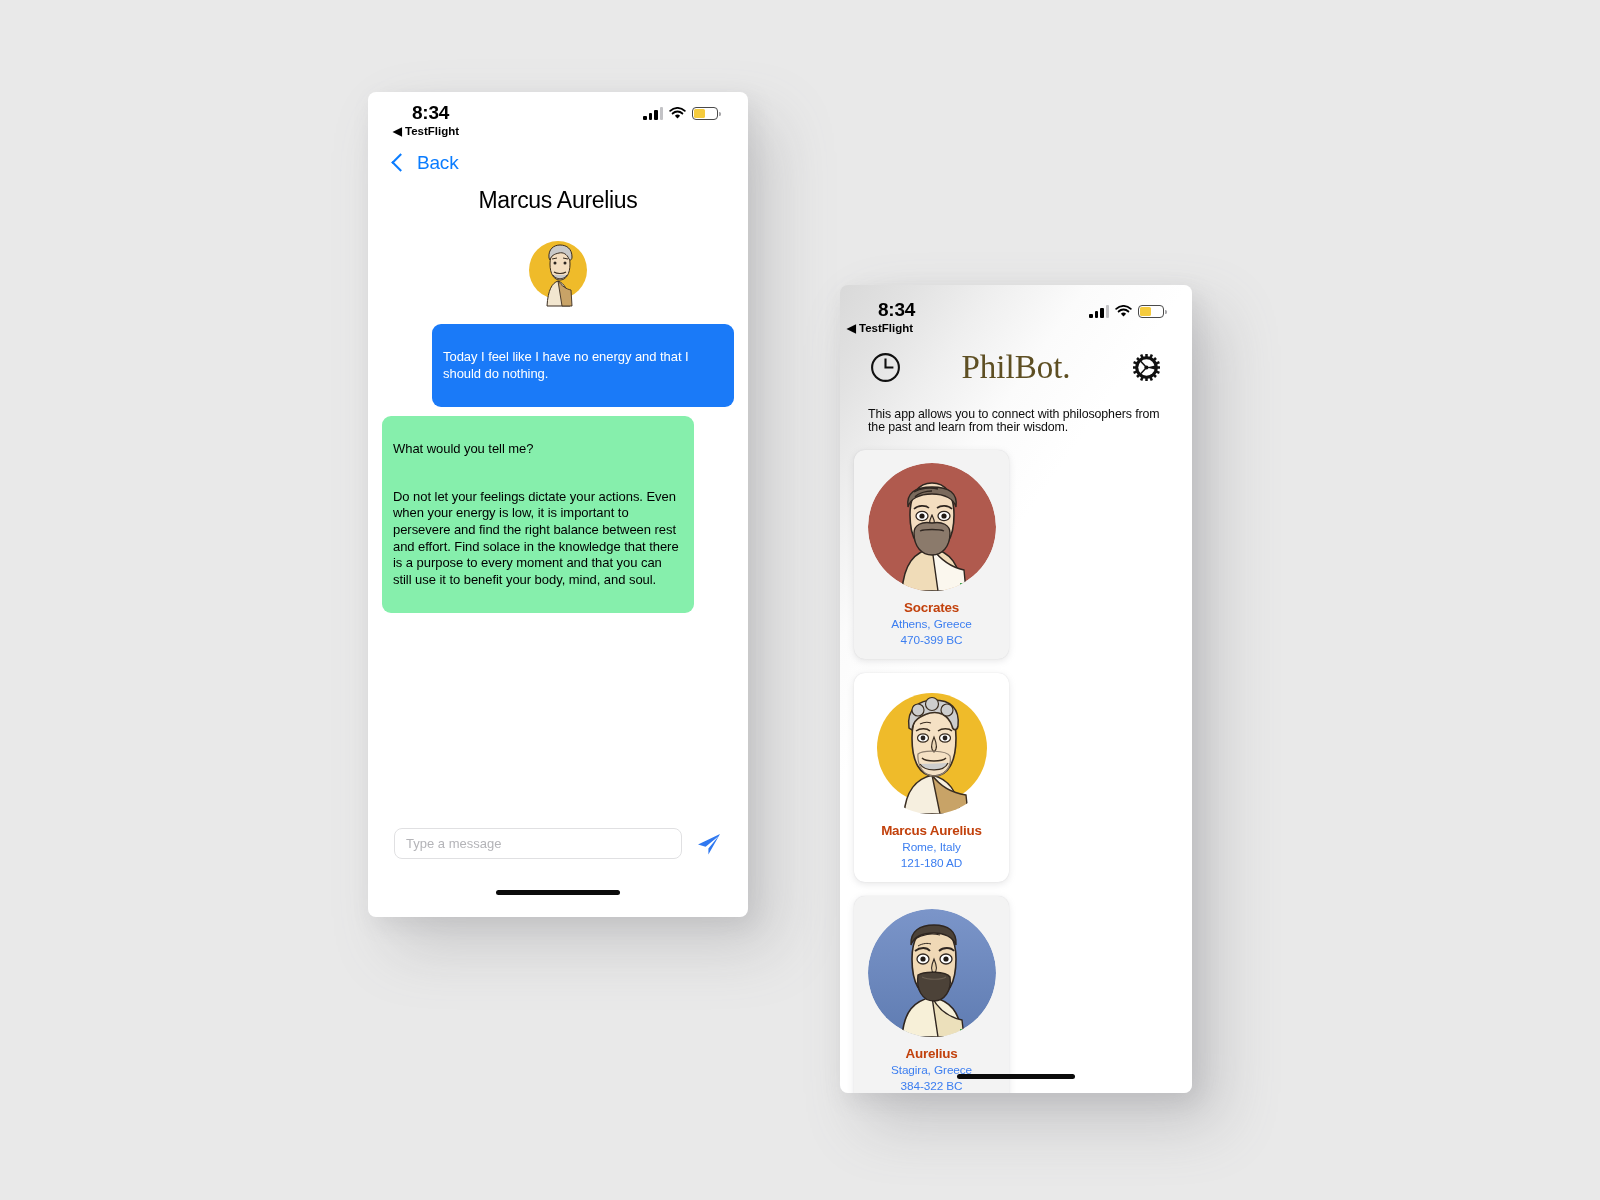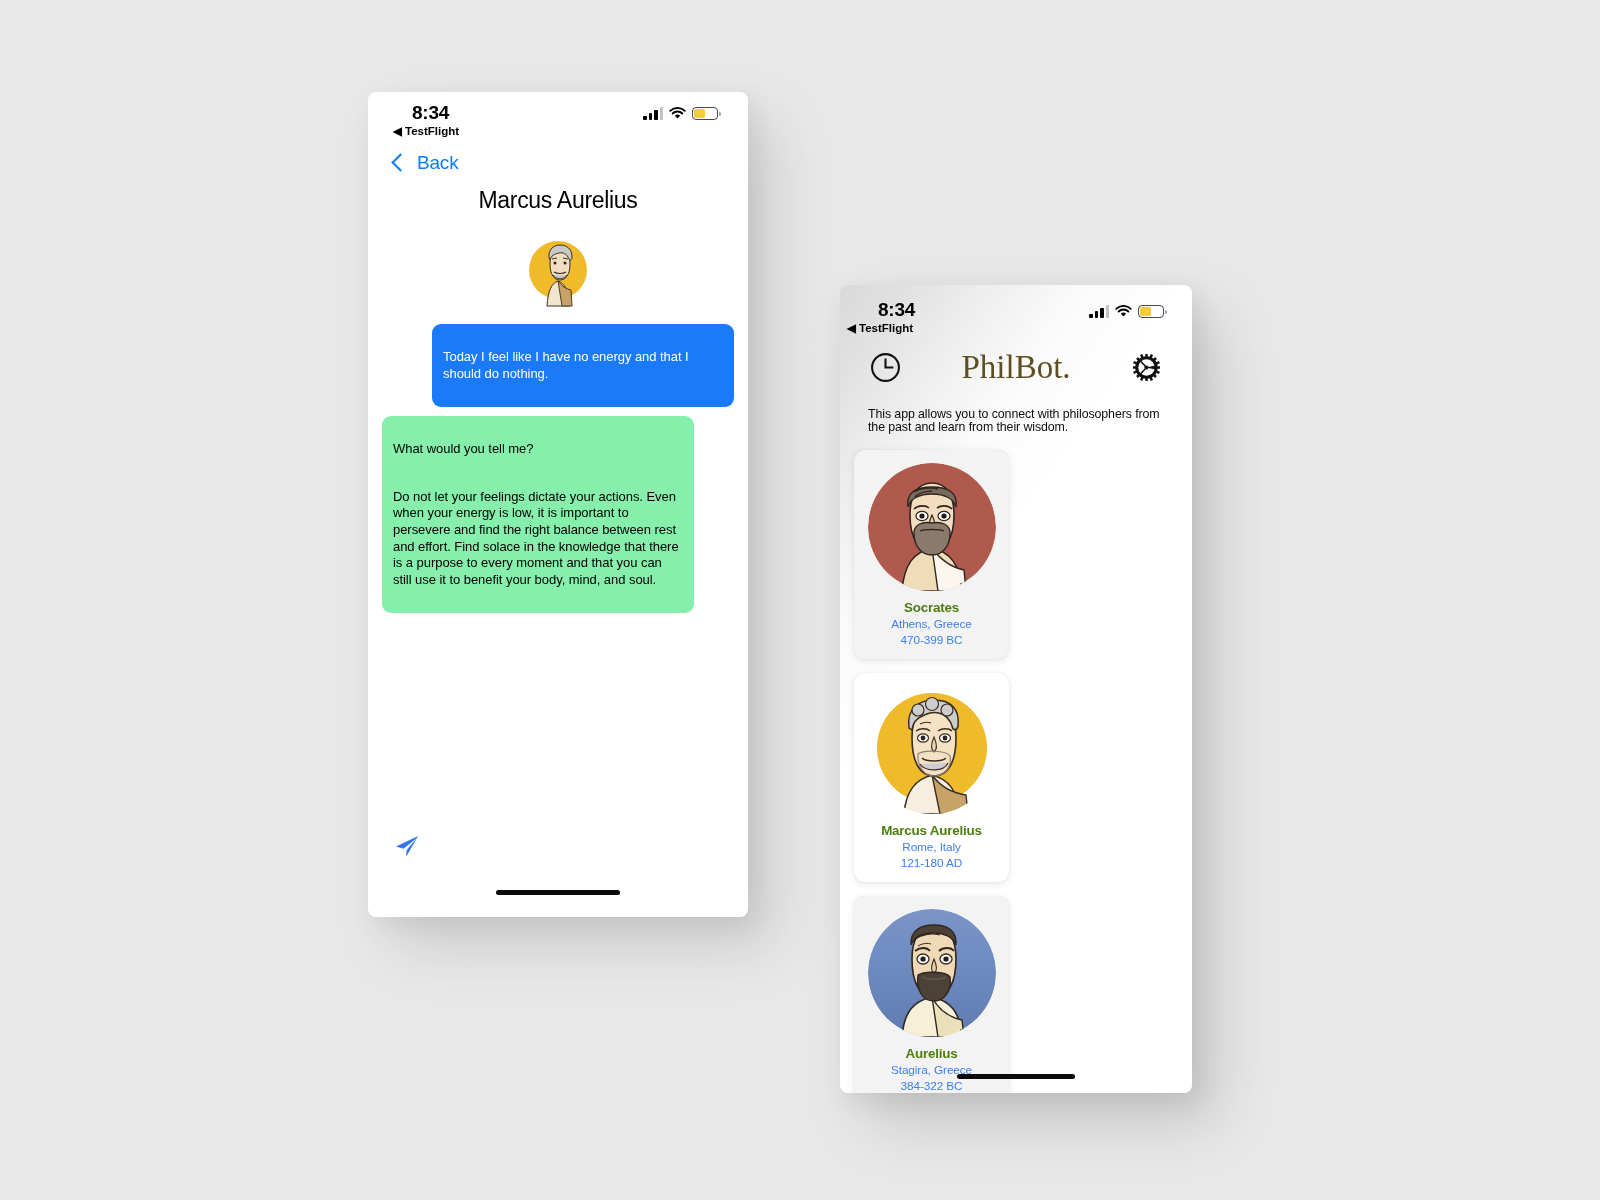--- a/index.html
+++ b/index.html
@@ -263,21 +263,21 @@
     width: 128px; height: 128px;
     margin: 0 auto;
     position: relative;
     overflow: hidden;
   }
   .phil-art.circle { border-radius: 50%; }
   .phil-name {
     margin-top: 9px;
     font-size: 13.4px;
     font-weight: bold;
-    color: #4d7c0f;
+    color: #c2410c;
     letter-spacing: -0.2px;
   }
   .phil-place, .phil-years {
     font-size: 11.8px;
     color: #3c7ef0;
     margin-top: 2px;
     letter-spacing: -0.1px;
   }
 
   #phone-home .home-ind { bottom: -8px; }
@@ -336,20 +336,21 @@
 
   <div class="messages">
     <div class="bubble user">Today I feel like I have no energy and that I should do nothing.</div>
     <div class="bubble bot">
       <div>What would you tell me?</div>
       <div class="para2">Do not let your feelings dictate your actions. Even when your energy is low, it is important to persevere and find the right balance between rest and effort. Find solace in the knowledge that there is a purpose to every moment and that you can still use it to benefit your body, mind, and soul.</div>
     </div>
   </div>
 
   <div class="composer">
+    <input class="msg-input" type="text" placeholder="Type a message" style="">
     <div class="send-btn">
       <svg width="26" height="26" viewBox="0 0 26 26">
         <path d="M24 3 L2 13.4 L9.6 15.8 L22.5 5.2 L12.4 17.4 L12.4 23.5 Z" fill="#2f78f0"></path>
       </svg>
     </div>
   </div>
 
   <div class="home-ind">
       <span></span>
     </div>

